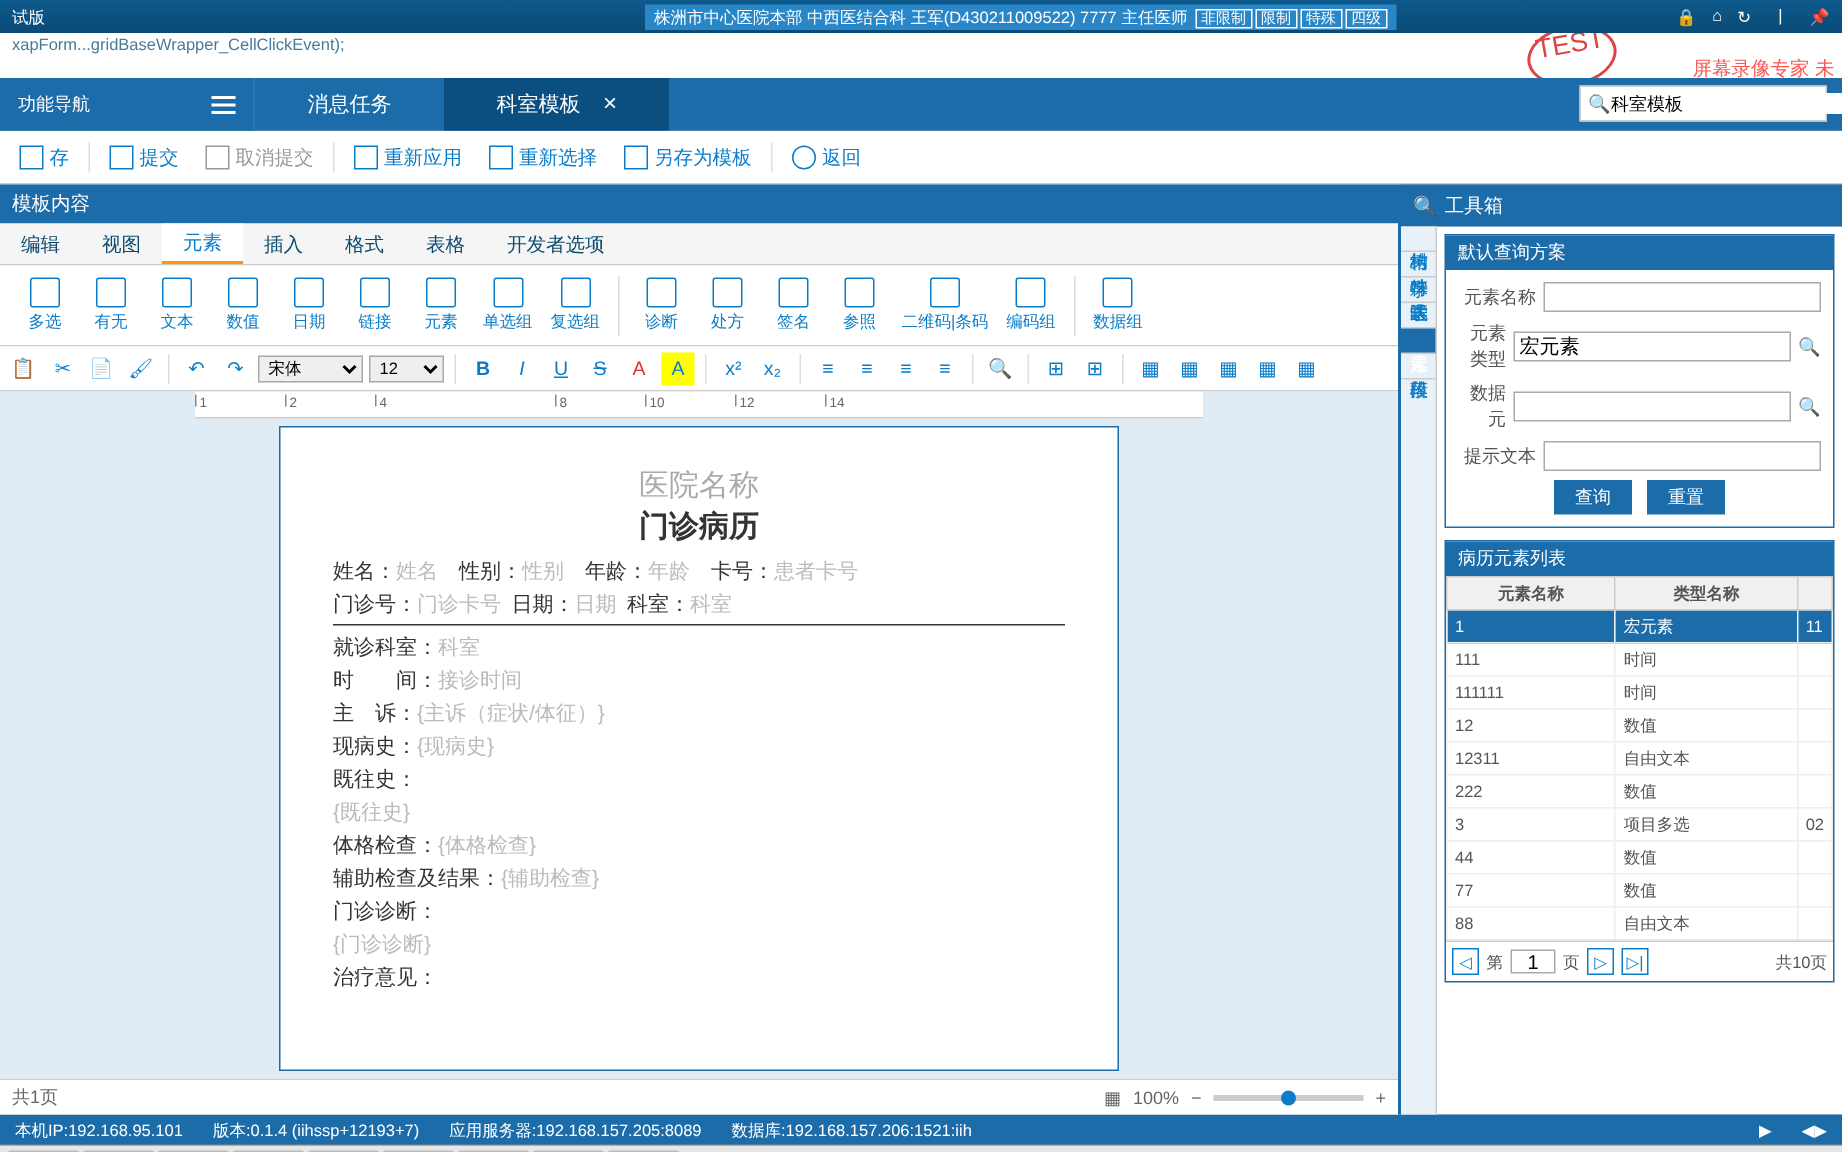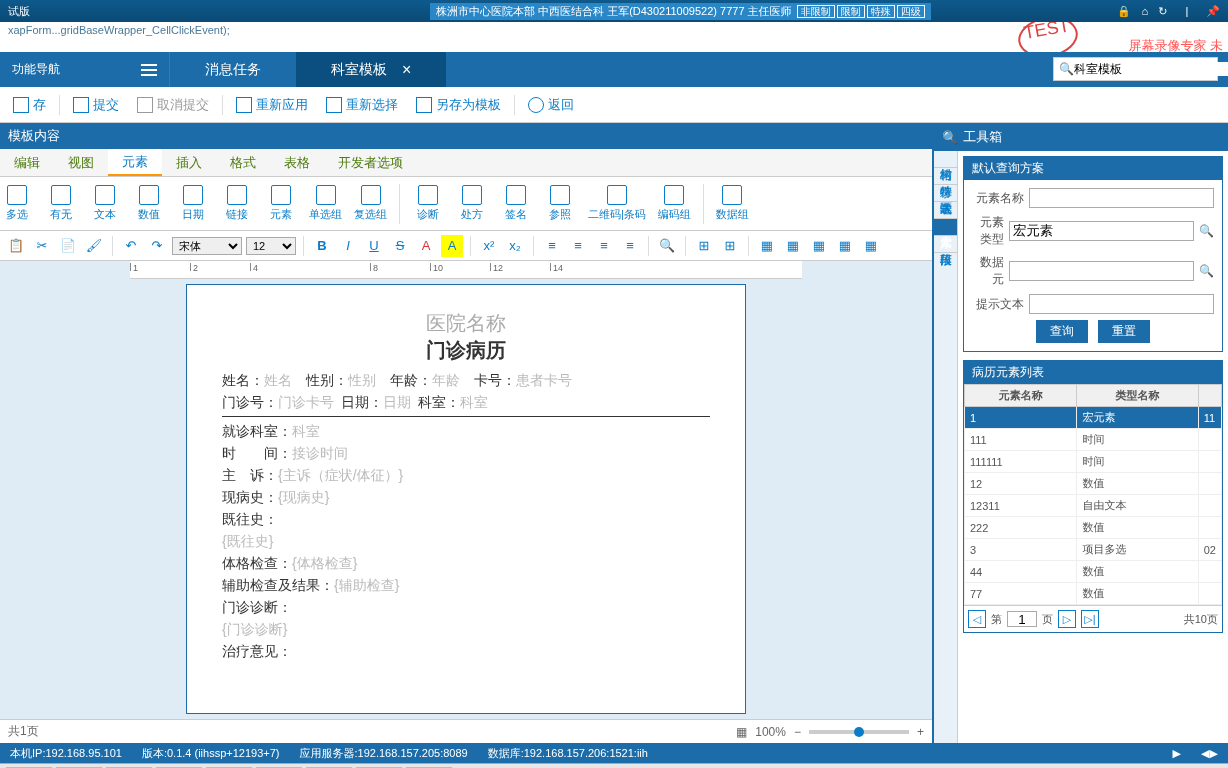--- a/index.html
+++ b/index.html
@@ -20,23 +20,23 @@
 .search-box input { border: none; outline: none; flex: 1; font-size: 12px;}
 .toolbar1 { height: 36px; background: #fff; border-bottom: 1px solid #ccc; display: flex; align-items: center; padding: 0 5px; gap: 2px;}
 .tbtn { display: flex; align-items: center; gap: 4px; padding: 4px 8px; color: #0b7dc8; cursor: pointer; font-size: 13px;}
 .tbtn.gray { color: #999;}
 .tbtn .ico { width: 16px; height: 16px; border: 1.5px solid currentColor; display: inline-block;}
 .sep { width: 1px; height: 20px; background: #ddd; margin: 0 3px;}
 .main-area { display: flex; height: 620px;}
 .left-panel { width: 934px; background: #fff; border-right: 2px solid #1b6ca8; display: flex; flex-direction: column;}
 .content-hdr { height: 26px; background: #1b6ca8; color: #fff; display: flex; align-items: center; padding: 0 8px; font-size: 13px;}
 .menu-tabs { height: 28px; background: #f5f5f5; border-bottom: 1px solid #ccc; display: flex; align-items: stretch;}
-.mtab { padding: 0 14px; display: flex; align-items: center; color: #4d7c0f; font-size: 13px; cursor: pointer;}
+.mtab { padding: 0 14px; display: flex; align-items: center; color: #0c4a6e; font-size: 13px; cursor: pointer;}
 .mtab.active { color: #0b7dc8; border-bottom: 2px solid #ff9800; background: #fff;}
-.ribbon { height: 54px; background: #fff; border-bottom: 1px solid #ccc; display: flex; align-items: center; padding: 0 1px; gap: 12px;}
+.ribbon { height: 54px; background: #fff; border-bottom: 1px solid #ccc; display: flex; align-items: center; padding: 0 14px; gap: 12px;}
 .ribbon-item { display: flex; flex-direction: column; align-items: center; gap: 2px; color: #0b7dc8; cursor: pointer; font-size: 11px; min-width: 32px;}
 .ribbon-item .ri-ico { width: 20px; height: 20px; border: 1.5px solid #0b7dc8; border-radius: 2px;}
 .rsep { width: 1px; height: 40px; background: #ddd;}
 .format-bar { height: 30px; background: #fff; border-bottom: 1px solid #ccc; display: flex; align-items: center; padding: 0 5px; gap: 4px;}
 .fbtn { width: 22px; height: 22px; display: flex; align-items: center; justify-content: center; color: #0b7dc8; cursor: pointer; font-size: 13px;}
 .fsel { height: 18px; border: 1px solid #aaa; font-size: 11px; padding: 0 2px;}
 .doc-canvas { flex: 1; background: #e0ecf5; overflow: auto; position: relative;}
 .ruler { height: 18px; background: #fff; border-bottom: 1px solid #ccc; margin: 0 130px; position: relative; font-size: 9px; color: #666;}
 .ruler .tick { position: absolute; top: 2px; border-left: 1px solid #888; height: 8px; padding-left: 2px;}
 .page { width: 560px; min-height: 430px; background: #fff; border: 1px solid #1b6ca8; margin: 5px auto; padding: 25px 35px; font-size: 14px; color: #333;}
@@ -422,20 +422,25 @@
             <tr>
                   <td>44</td>
                   <td>数值</td>
                   <td></td>
                 </tr>
             <tr>
                   <td>77</td>
                   <td>数值</td>
                   <td></td>
                 </tr>
+            <tr>
+                  <td>88</td>
+                  <td>自由文本</td>
+                  <td></td>
+                </tr>
           </tbody>
             </table>
           <div class="pager">
             <span class="pbtn">◁</span>
             <span>第</span>
             <input value="1" style="">
             <span>页</span>
             <span class="pbtn">▷</span>
             <span class="pbtn">▷|</span>
             <span style="margin-left:auto">共10页</span>

